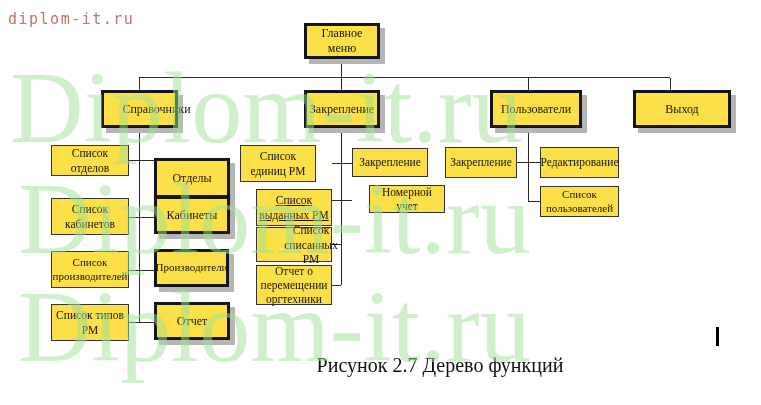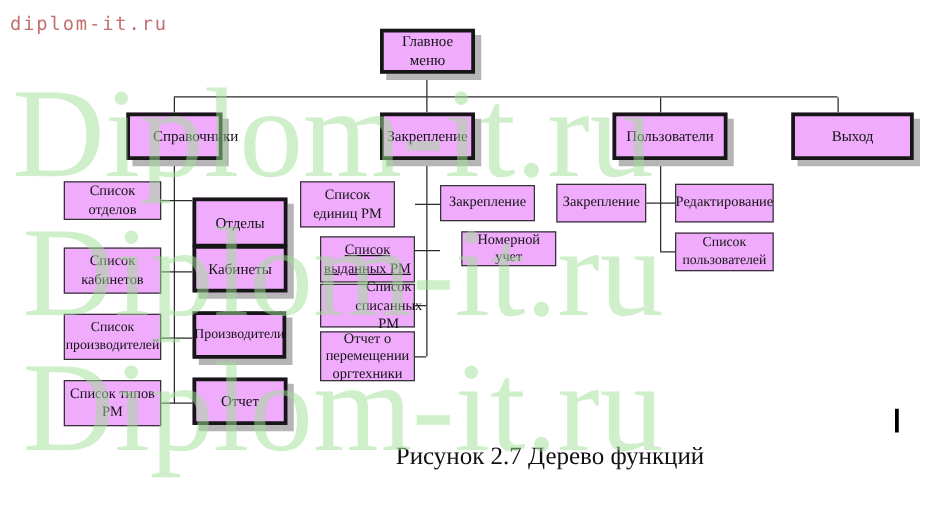--- a/index.html
+++ b/index.html
@@ -1,21 +1,21 @@
 <!DOCTYPE html>
 <html><head>
 <meta charset="utf-8">
 <style>
   html,body{margin:0;padding:0;background:#fff;}
   .stage{position:relative;width:761px;height:405px;background:#ffffff;overflow:hidden;
          font-family:"Liberation Serif","DejaVu Serif",serif;}
   
   .ln{position:absolute;background:#2b2b2b;z-index:1;}
   
-  .node{position:absolute;background:#f0abfc;color:#141414;display:flex;align-items:center;
+  .node{position:absolute;background:#fde047;color:#141414;display:flex;align-items:center;
         justify-content:center;text-align:center;box-sizing:border-box;z-index:2;
         font-size:11.5px;line-height:1.22;padding:1px 2px;}
   .thick{border:3px solid #161616;box-shadow:5px 5px 0 0 #b5b5b5;font-size:12px;}
   .thin{border:1.5px solid #333;}
   .small{font-size:11px;}
   
   .wm-layer{position:absolute;inset:0;z-index:5;pointer-events:none;opacity:.5;}
   .wm-row{position:absolute;font-family:"Liberation Serif","DejaVu Serif",serif;
           font-size:102px;line-height:1;color:#9fe096;white-space:nowrap;}
   .wm-red{position:absolute;left:8px;top:10px;z-index:6;

